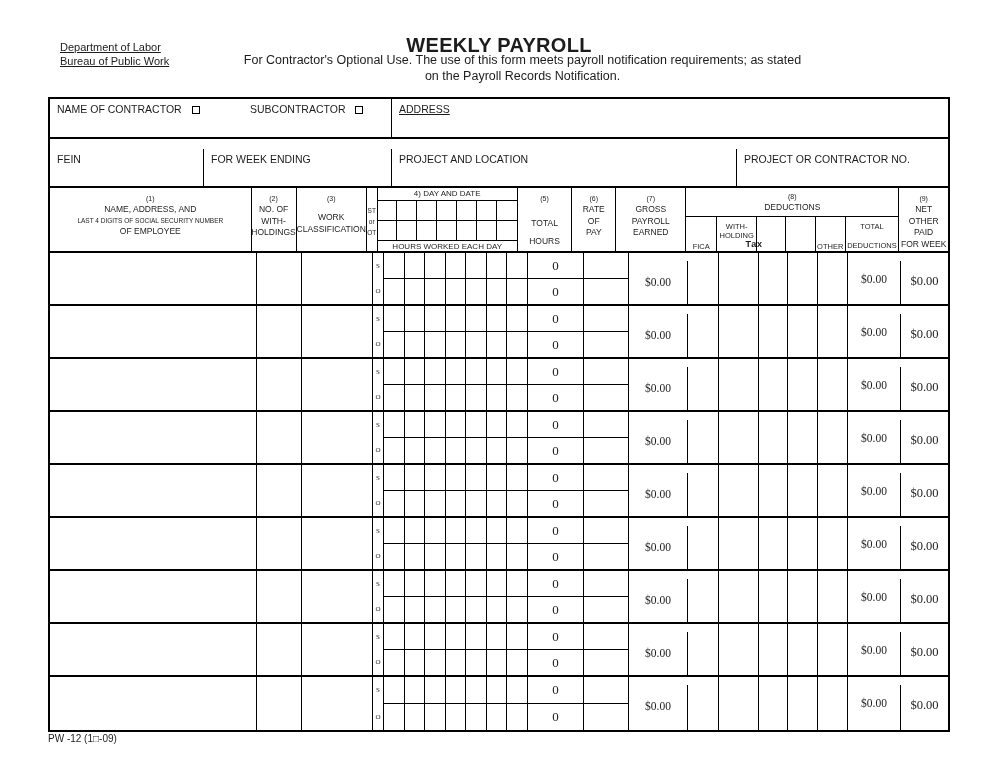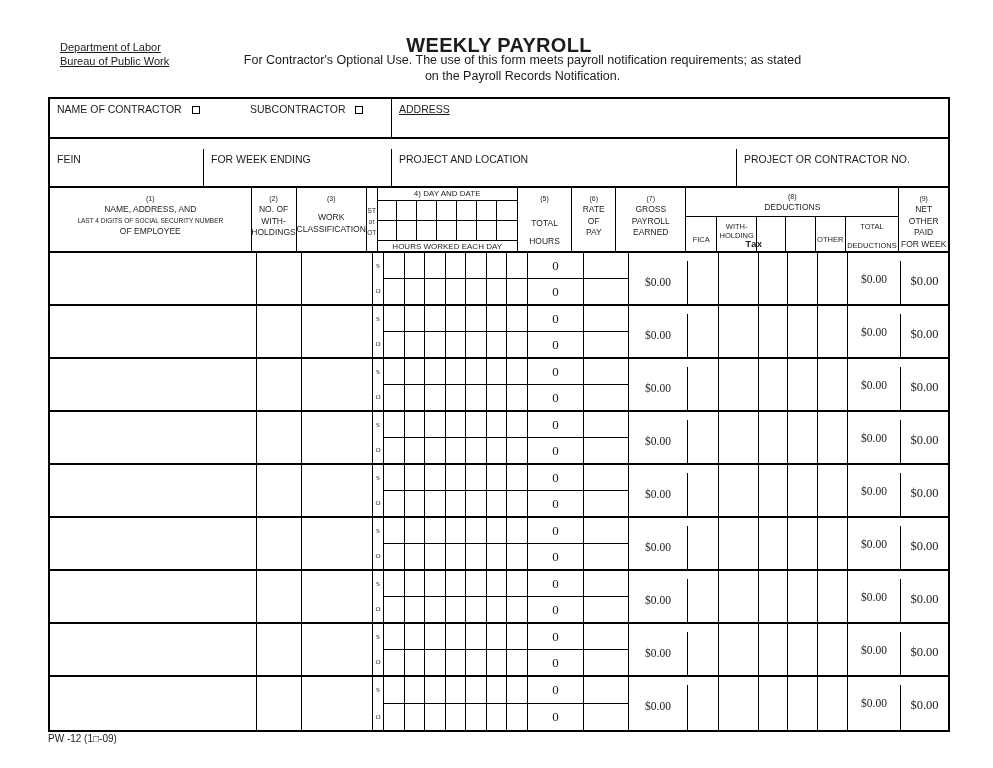--- a/index.html
+++ b/index.html
@@ -49,21 +49,21 @@
   .day-boxes > div { border-right:1px solid #000; }
   .day-boxes > div:nth-child(7n) { border-right:none; }
   .day-boxes > div:nth-child(-n+7) { border-bottom:1px solid #000; }
   .day-hours { height:13px; border-top:1px solid #000; font-size:8px; line-height:12px; }
   .h-tot { width:56px; }
   .h-rate { width:45px; }
   .h-gross { width:72px; }
   .h-dedgroup { width:213px; padding:0; display:block; }
   .ded-top { height:29px; border-bottom:1px solid #000; text-align:center; padding-top:4px; }
   .ded-bottom { height:36px; display:flex; }
-  .dcell { border-right:1px solid #000; display:flex; flex-direction:column; align-items:center; justify-content:flex-end; font-size:7.5px; line-height:9px; padding-bottom:9px; }
+  .dcell { border-right:1px solid #000; display:flex; flex-direction:column; align-items:center; justify-content:flex-end; font-size:7.5px; line-height:9px; padding-bottom:2px; }
   .dcell:last-child { border-right:none; }
   .d-fica { width:31px; }
   .d-wh { width:40px; justify-content:center; padding-bottom:0; }
   .d-e1 { width:29px; }
   .d-e2 { width:30px; }
   .d-other { width:30px; }
   .d-td { width:53px; justify-content:space-between; padding:5px 0 3px 0; }
   .tax-word { font-size:9px; font-weight:bold; letter-spacing:.8px;margin-left:35px; }
   .h-net { width:50px; }
 

